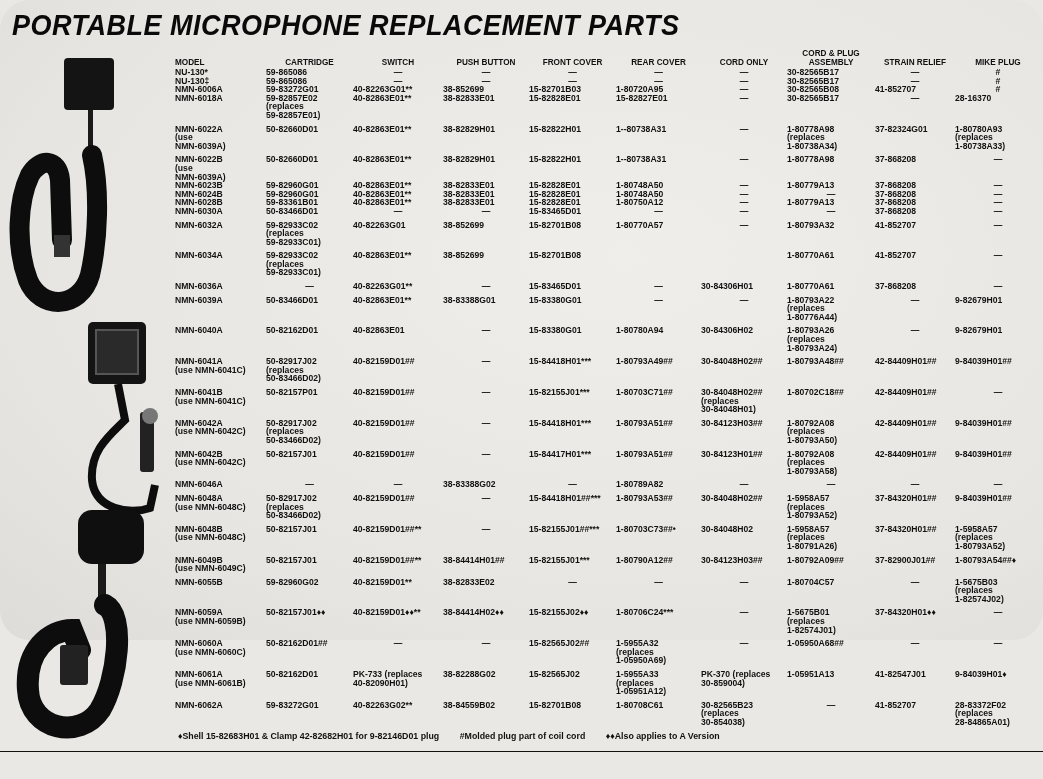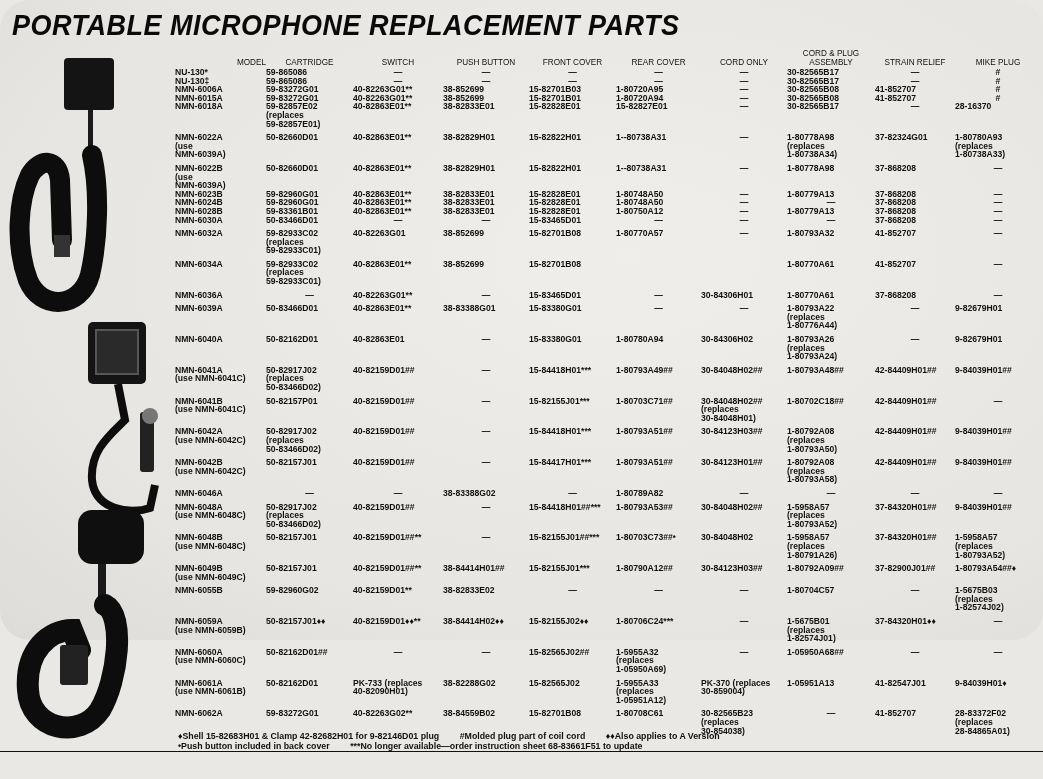--- a/index.html
+++ b/index.html
@@ -3,22 +3,22 @@
 <meta charset="utf-8">
 <style>
   html,body{margin:0;padding:0;}
   body{width:1043px;height:779px;overflow:hidden;background:#e9e8e4;position:relative;font-family:"Liberation Sans",sans-serif;color:#111;}
   .page{position:absolute;left:0;top:0;width:1043px;height:640px;background:
     radial-gradient(ellipse at 60% 40%, #efeeea 0%, #e6e5e1 70%, #dddcd8 100%); border-radius: 30px;}
   .title{position:absolute;left:12px;top:8px;font-family:"Liberation Sans",sans-serif;font-weight:bold;font-style:italic;font-size:27px;letter-spacing:0.5px;transform:scaleY(1.12);transform-origin:left top;color:#0a0a0a;white-space:nowrap;}
   .photos{position:absolute;left:0;top:40px;width:170px;height:700px;}
   .table-wrap{position:absolute;left:175px;top:50px;width:866px;}
   table{border-collapse:collapse;width:866px;table-layout:fixed;}
-  th{font-size:8.2px;font-weight:normal;text-align:center;vertical-align:bottom;line-height:8.5px;padding:0 0 1px 0;}
-  th.model{text-align:right;}
+  th{font-size:8.2px;font-weight:bold;text-align:center;vertical-align:bottom;line-height:8.5px;padding:0 0 1px 0;}
+  th.model{text-align:left;}
   td{font-size:8.6px;font-weight:bold;line-height:8.6px;vertical-align:top;padding:0;white-space:pre-line;text-align:left;}
   td.c{text-align:center;}
   col.model{width:91px;} col.cart{width:87px;} col.sw{width:90px;} col.pb{width:86px;} col.fc{width:87px;}
   col.rc{width:85px;} col.cord{width:86px;} col.cpa{width:88px;} col.sr{width:80px;} col.mp{width:86px;}
   tr.gap td{padding-top:5px;}
   .footer{position:absolute;left:178px;top:731px;width:820px;font-size:8.8px;font-weight:bold;line-height:10px;}
   .footer .line{white-space:nowrap;}
   .footer span{margin-right:18px;}
   .rule{position:absolute;left:0;top:751px;width:1043px;height:1px;background:#111;}
 </style>
@@ -112,32 +112,20 @@
             <td>40-82263G01**</td>
             <td>38-852699</td>
             <td>15-82701B03</td>
             <td>1-80720A95</td>
             <td class="c">—</td>
             <td>30-82565B08</td>
             <td>41-852707</td>
             <td class="c">#</td>
           </tr>
           <tr>
-            <td>NMN-6015A</td>
-            <td>59-83272G01</td>
-            <td>40-82263G01**</td>
-            <td>38-852699</td>
-            <td>15-82701B01</td>
-            <td>1-80720A94</td>
-            <td class="c">—</td>
-            <td>30-82565B08</td>
-            <td>41-852707</td>
-            <td class="c">#</td>
-          </tr>
-          <tr>
             <td>NMN-6018A</td>
             <td>59-82857E02
 (replaces
  59-82857E01)</td>
             <td>40-82863E01**</td>
             <td>38-82833E01</td>
             <td>15-82828E01</td>
             <td>15-82827E01</td>
             <td class="c">—</td>
             <td>30-82565B17</td>
@@ -493,19 +481,15 @@
         </tbody>
     </table>
   </div>
 
   <div class="footer">
     <div class="line">
       <span>♦Shell 15-82683H01 &amp; Clamp 42-82682H01 for 9-82146D01 plug</span>
       <span>#Molded plug part of coil cord</span>
       <span>♦♦Also applies to A Version</span>
     </div>
-    <div class="line">
-      <span>•Push button included in back cover</span>
-      <span>***No longer available—order instruction sheet 68-83661F51 to update</span>
-    </div>
   </div>
   <div class="rule"></div>
 </div>
 
 </body></html>

